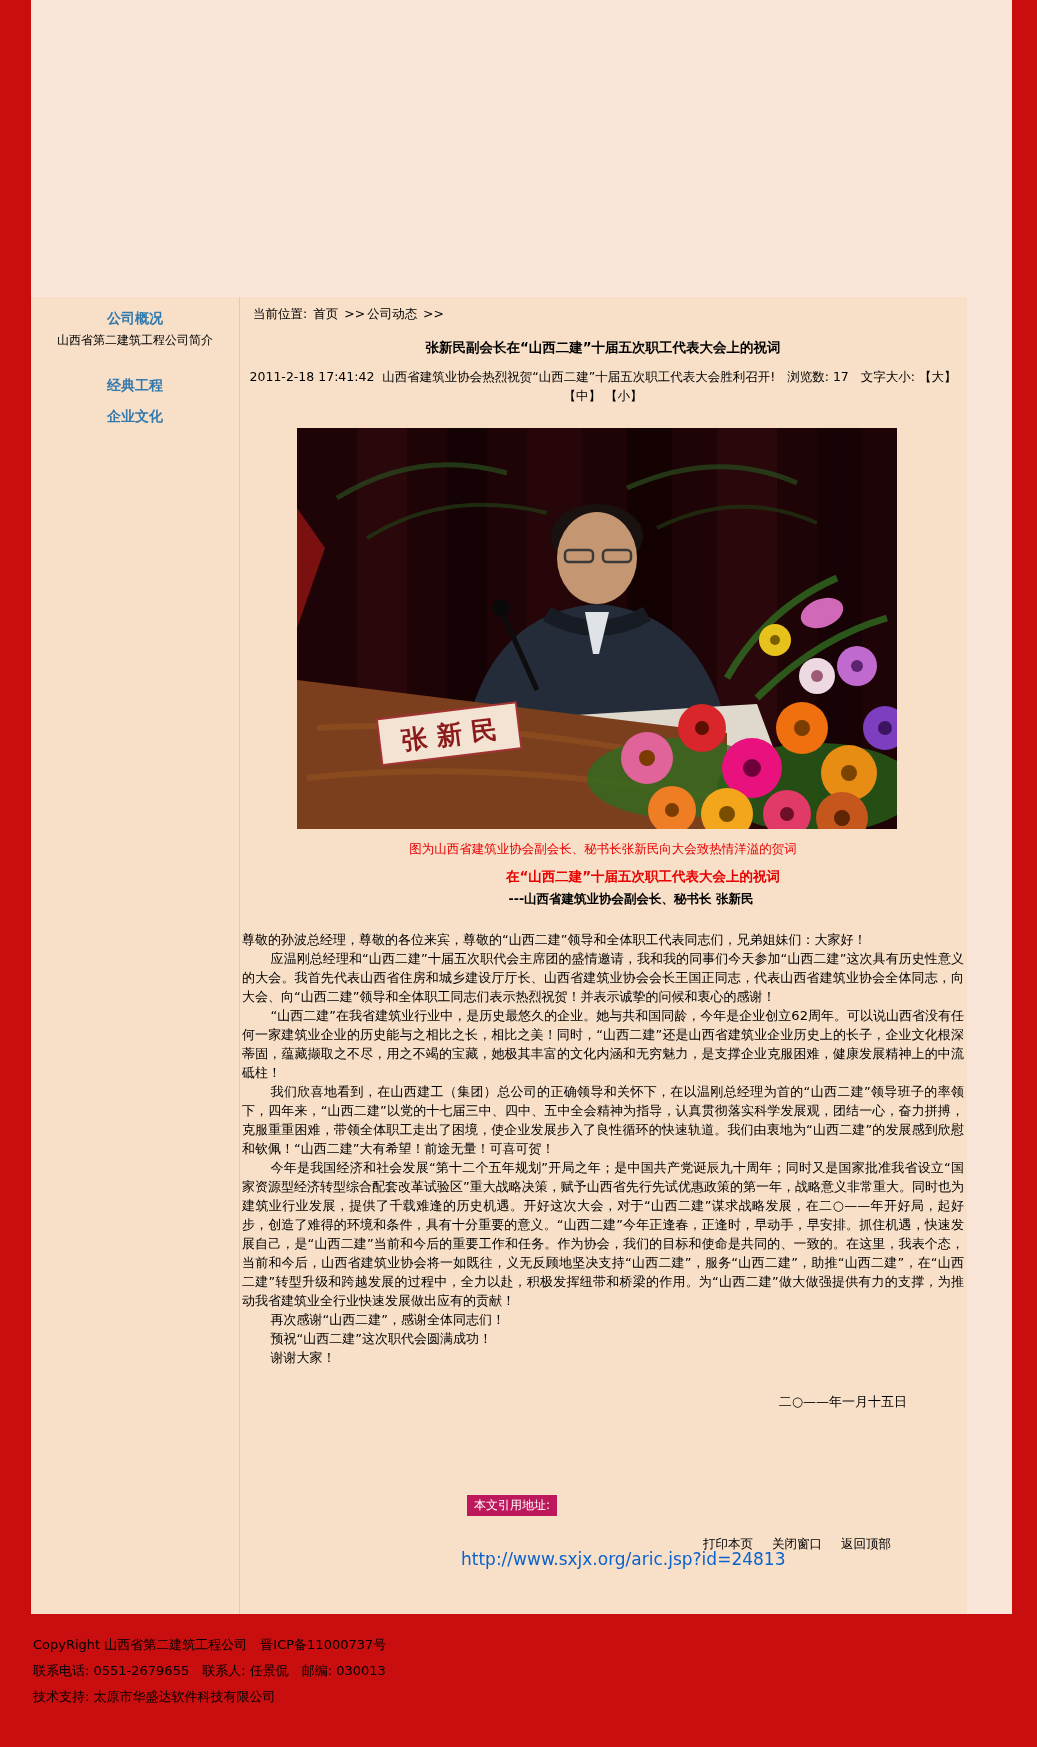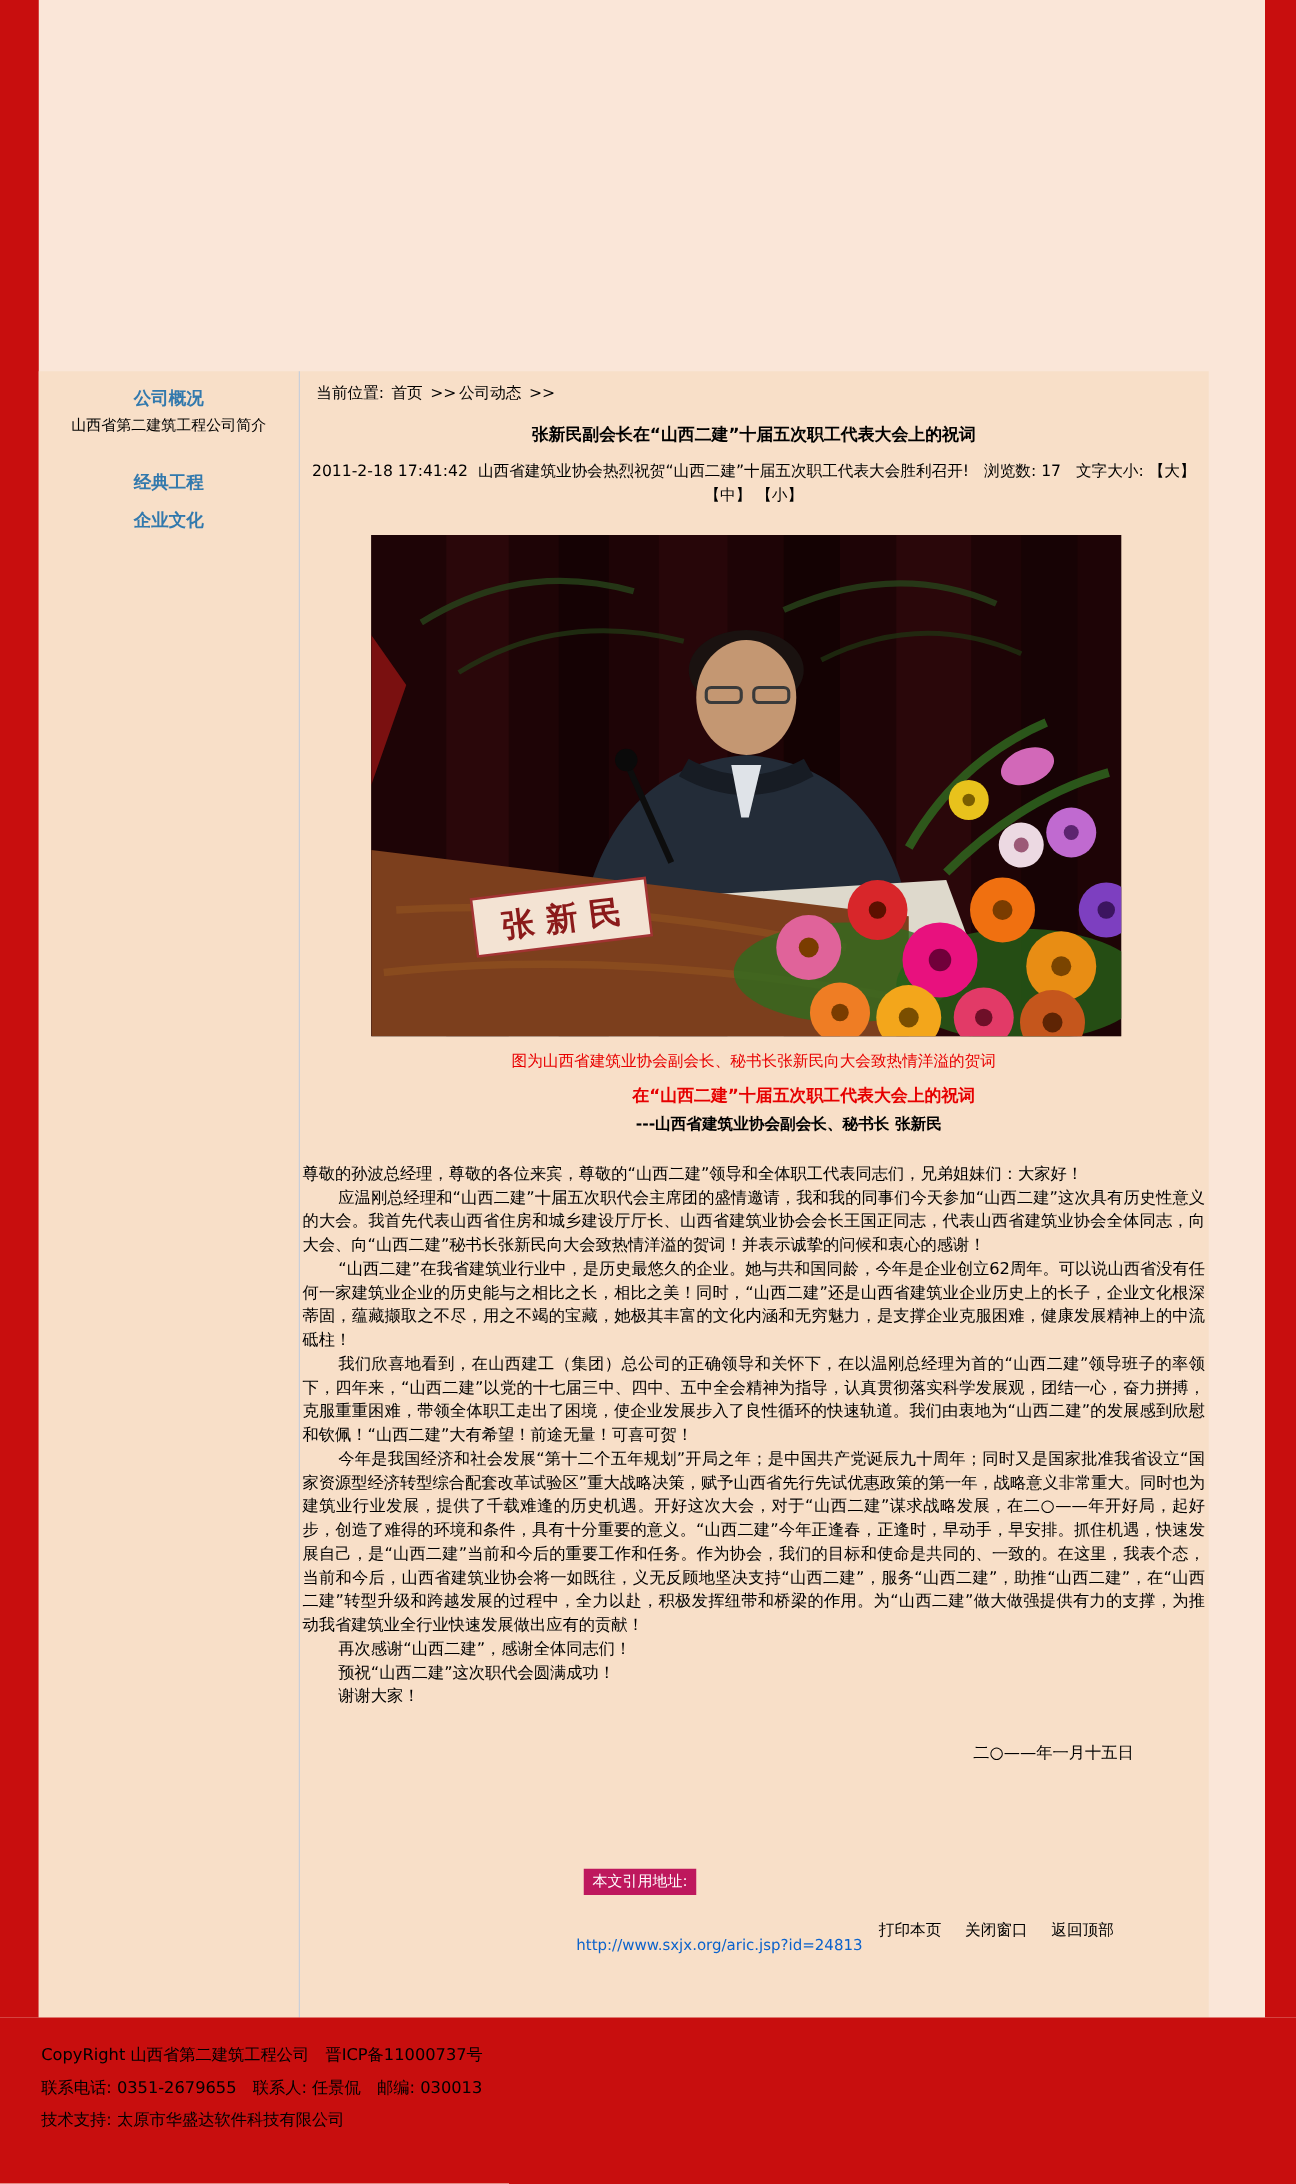--- a/index.html
+++ b/index.html
@@ -32,21 +32,21 @@
   .body-text{position:absolute;top:633px;left:3px;width:722px;font-size:13px;line-height:19px;text-align:justify;}
   .body-text p{margin:0;text-indent:2.2em;}
   .body-text p.noindent{text-indent:0;}
   .sign-date{position:absolute;top:1096px;left:0;width:100%;text-align:right;padding-right:60px;box-sizing:border-box;font-size:13px;}
   .cite{position:absolute;top:1198px;left:228px;display:flex;align-items:stretch;font-size:12px;}
   .cite-label{background:#be185d;color:#fff;padding:2px 7px;white-space:nowrap;}
   .cite-box{width:340px;border:1px solid #7f9db9;background:#fff;font-size:12px;padding:1px 5px;
             font-family:"DejaVu Sans","Liberation Sans",sans-serif;color:#000;}
   .actions{position:absolute;top:1239px;left:464px;display:flex;gap:19px;font-size:12.5px;}
   .actions span{cursor:pointer;white-space:nowrap;}
-  .ext-link{position:absolute;top:1252px;left:222px;font-size:12px;color:#0a62cc;cursor:pointer;}
+  .ext-link{position:absolute;top:1252px;left:222px;font-size:17px;color:#0a62cc;cursor:pointer;}
 
   
   .footer{position:absolute;left:0;top:1614px;width:1037px;height:133px;background:#c80e0e;color:#000;
           font-size:13px;box-sizing:border-box;padding:18px 0 0 33px;}
   .footer div{line-height:26px;}
 </style>
 </head>
 <body>
 
 <div class="page">
@@ -145,21 +145,21 @@
         </g>
       </svg>
     </div>
 
     <div class="caption">图为山西省建筑业协会副会长、秘书长张新民向大会致热情洋溢的贺词</div>
     <div class="rtitle">在“山西二建”十届五次职工代表大会上的祝词</div>
     <div class="rsub">---山西省建筑业协会副会长、秘书长 张新民</div>
 
     <div class="body-text">
       <p class="noindent">尊敬的孙波总经理，尊敬的各位来宾，尊敬的“山西二建”领导和全体职工代表同志们，兄弟姐妹们：大家好！</p>
-      <p>应温刚总经理和“山西二建”十届五次职代会主席团的盛情邀请，我和我的同事们今天参加“山西二建”这次具有历史性意义的大会。我首先代表山西省住房和城乡建设厅厅长、山西省建筑业协会会长王国正同志，代表山西省建筑业协会全体同志，向大会、向“山西二建”秘书长张新民向大会致热情洋溢的贺词！并表示诚挚的问候和衷心的感谢！</p>
+      <p>应温刚总经理和“山西二建”十届五次职代会主席团的盛情邀请，我和我的同事们今天参加“山西二建”这次具有历史性意义的大会。我首先代表山西省住房和城乡建设厅厅长、山西省建筑业协会会长王国正同志，代表山西省建筑业协会全体同志，向大会、向“山西二建”领导和全体职工同志们表示热烈祝贺！并表示诚挚的问候和衷心的感谢！</p>
       <p>“山西二建”在我省建筑业行业中，是历史最悠久的企业。她与共和国同龄，今年是企业创立62周年。可以说山西省没有任何一家建筑业企业的历史能与之相比之长，相比之美！同时，“山西二建”还是山西省建筑业企业历史上的长子，企业文化根深蒂固，蕴藏撷取之不尽，用之不竭的宝藏，她极其丰富的文化内涵和无穷魅力，是支撑企业克服困难，健康发展精神上的中流砥柱！</p>
       <p>我们欣喜地看到，在山西建工（集团）总公司的正确领导和关怀下，在以温刚总经理为首的“山西二建”领导班子的率领下，四年来，“山西二建”以党的十七届三中、四中、五中全会精神为指导，认真贯彻落实科学发展观，团结一心，奋力拼搏，克服重重困难，带领全体职工走出了困境，使企业发展步入了良性循环的快速轨道。我们由衷地为“山西二建”的发展感到欣慰和钦佩！“山西二建”大有希望！前途无量！可喜可贺！</p>
       <p>今年是我国经济和社会发展“第十二个五年规划”开局之年；是中国共产党诞辰九十周年；同时又是国家批准我省设立“国家资源型经济转型综合配套改革试验区”重大战略决策，赋予山西省先行先试优惠政策的第一年，战略意义非常重大。同时也为建筑业行业发展，提供了千载难逢的历史机遇。开好这次大会，对于“山西二建”谋求战略发展，在二○——年开好局，起好步，创造了难得的环境和条件，具有十分重要的意义。“山西二建”今年正逢春，正逢时，早动手，早安排。抓住机遇，快速发展自己，是“山西二建”当前和今后的重要工作和任务。作为协会，我们的目标和使命是共同的、一致的。在这里，我表个态，当前和今后，山西省建筑业协会将一如既往，义无反顾地坚决支持“山西二建”，服务“山西二建”，助推“山西二建”，在“山西二建”转型升级和跨越发展的过程中，全力以赴，积极发挥纽带和桥梁的作用。为“山西二建”做大做强提供有力的支撑，为推动我省建筑业全行业快速发展做出应有的贡献！</p>
       <p>再次感谢“山西二建”，感谢全体同志们！</p>
       <p>预祝“山西二建”这次职代会圆满成功！</p>
       <p>谢谢大家！</p>
     </div>
 
     <div class="sign-date">二○——年一月十五日</div>
 
@@ -171,16 +171,16 @@
       <span>打印本页</span>
       <span>关闭窗口</span>
       <span>返回顶部</span>
     </div>
 
     <div class="ext-link">http://www.sxjx.org/aric.jsp?id=24813</div>
   </div>
 
   <div class="footer">
     <div>CopyRight 山西省第二建筑工程公司　晋ICP备11000737号</div>
-    <div>联系电话: 0351-2679655　联系人: 任景侃　邮编: 030013</div>
+    <div>联系电话: 0551-2679655　联系人: 任景侃　邮编: 030013</div>
     <div>技术支持: 太原市华盛达软件科技有限公司</div>
   </div>
 </div>
 
 </body></html>

